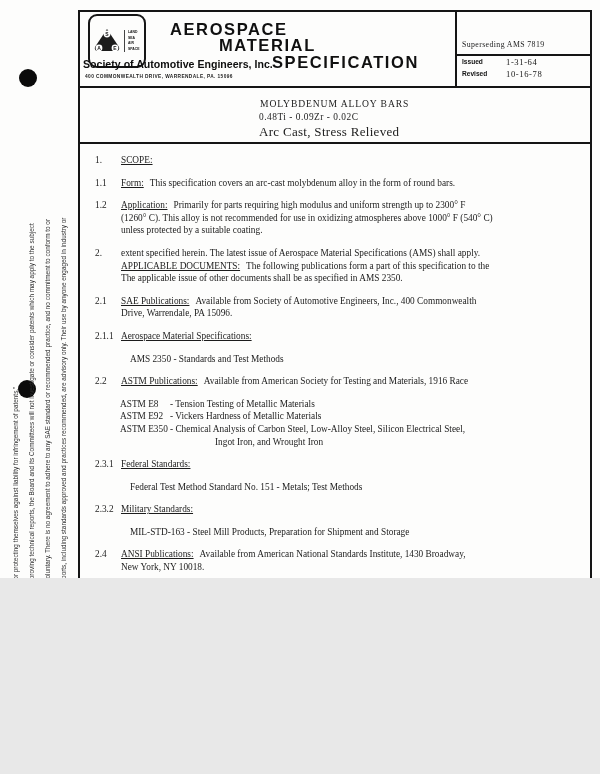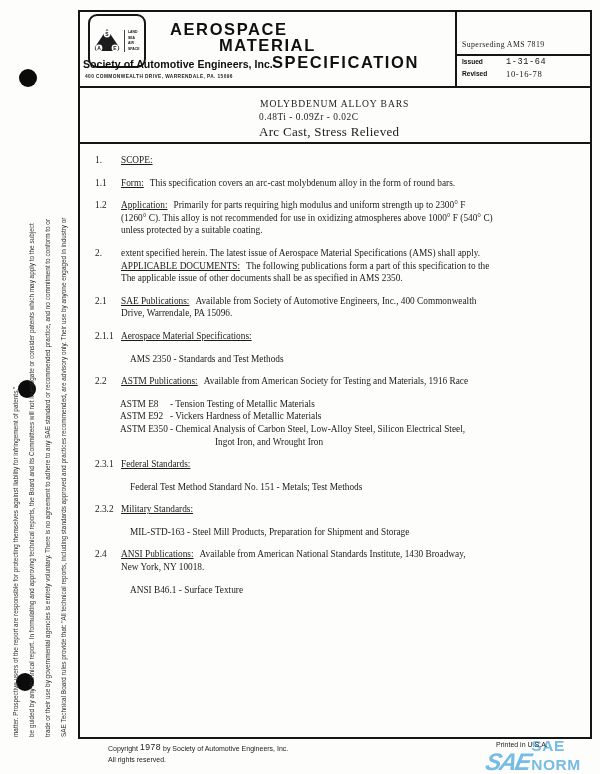--- a/index.html
+++ b/index.html
@@ -1,17 +1,17 @@
 <!DOCTYPE html>
 <html><head>
 <meta charset="utf-8">
 <style>
   html,body{margin:0;padding:0;background:#e8e8e8;}
   .page{
-    position:relative;width:600px;height:774px;background:#fdfdfc;
+    position:relative;width:600px;height:578px;background:#fdfdfc;
     font-family:"Liberation Serif",serif;color:#1c1c1c;overflow:hidden;
     margin:0 auto;
   }
   
   .side-wrap{position:absolute;left:8px;top:90px;width:64px;height:647px;}
   .side-inner{
     position:absolute;width:647px;height:64px;
     transform:rotate(-90deg) translateX(-647px);transform-origin:0 0;
     font-family:"Liberation Sans",sans-serif;font-size:6.4px;line-height:16px;
     color:#2e2e2e;white-space:nowrap;
@@ -111,21 +111,21 @@
   </div>
 
   <div class="h-aero">AEROSPACE</div>
   <div class="h-mat">MATERIAL</div>
   <div class="h-spec">SPECIFICATION</div>
   <div class="h-soc">Society of Automotive Engineers, Inc.</div>
   <div class="h-addr">400 COMMONWEALTH DRIVE, WARRENDALE, PA. 15096</div>
 
   <div class="ams-sup">Superseding AMS 7819</div>
   <div class="iss-label" style="left:462px;top:58px;">Issued</div>
-  <div class="iss-date" style="left:506px;top:56.5px;font-family:Liberation Mono, monospace;">1-31-64</div>
+  <div class="iss-date" style="left:506px;top:56.5px;">1-31-64</div>
   <div class="iss-label" style="left:462px;top:70px;">Revised</div>
   <div class="iss-date" style="left:506px;top:68.5px;text-align:right;">10-16-78</div>
 
   <div class="tb1">MOLYBDENUM ALLOY BARS</div>
   <div class="tb2">0.48Ti - 0.09Zr - 0.02C</div>
   <div class="tb3">Arc Cast, Stress Relieved</div>
 
   <div class="body-col">
 
     <div class="para">

